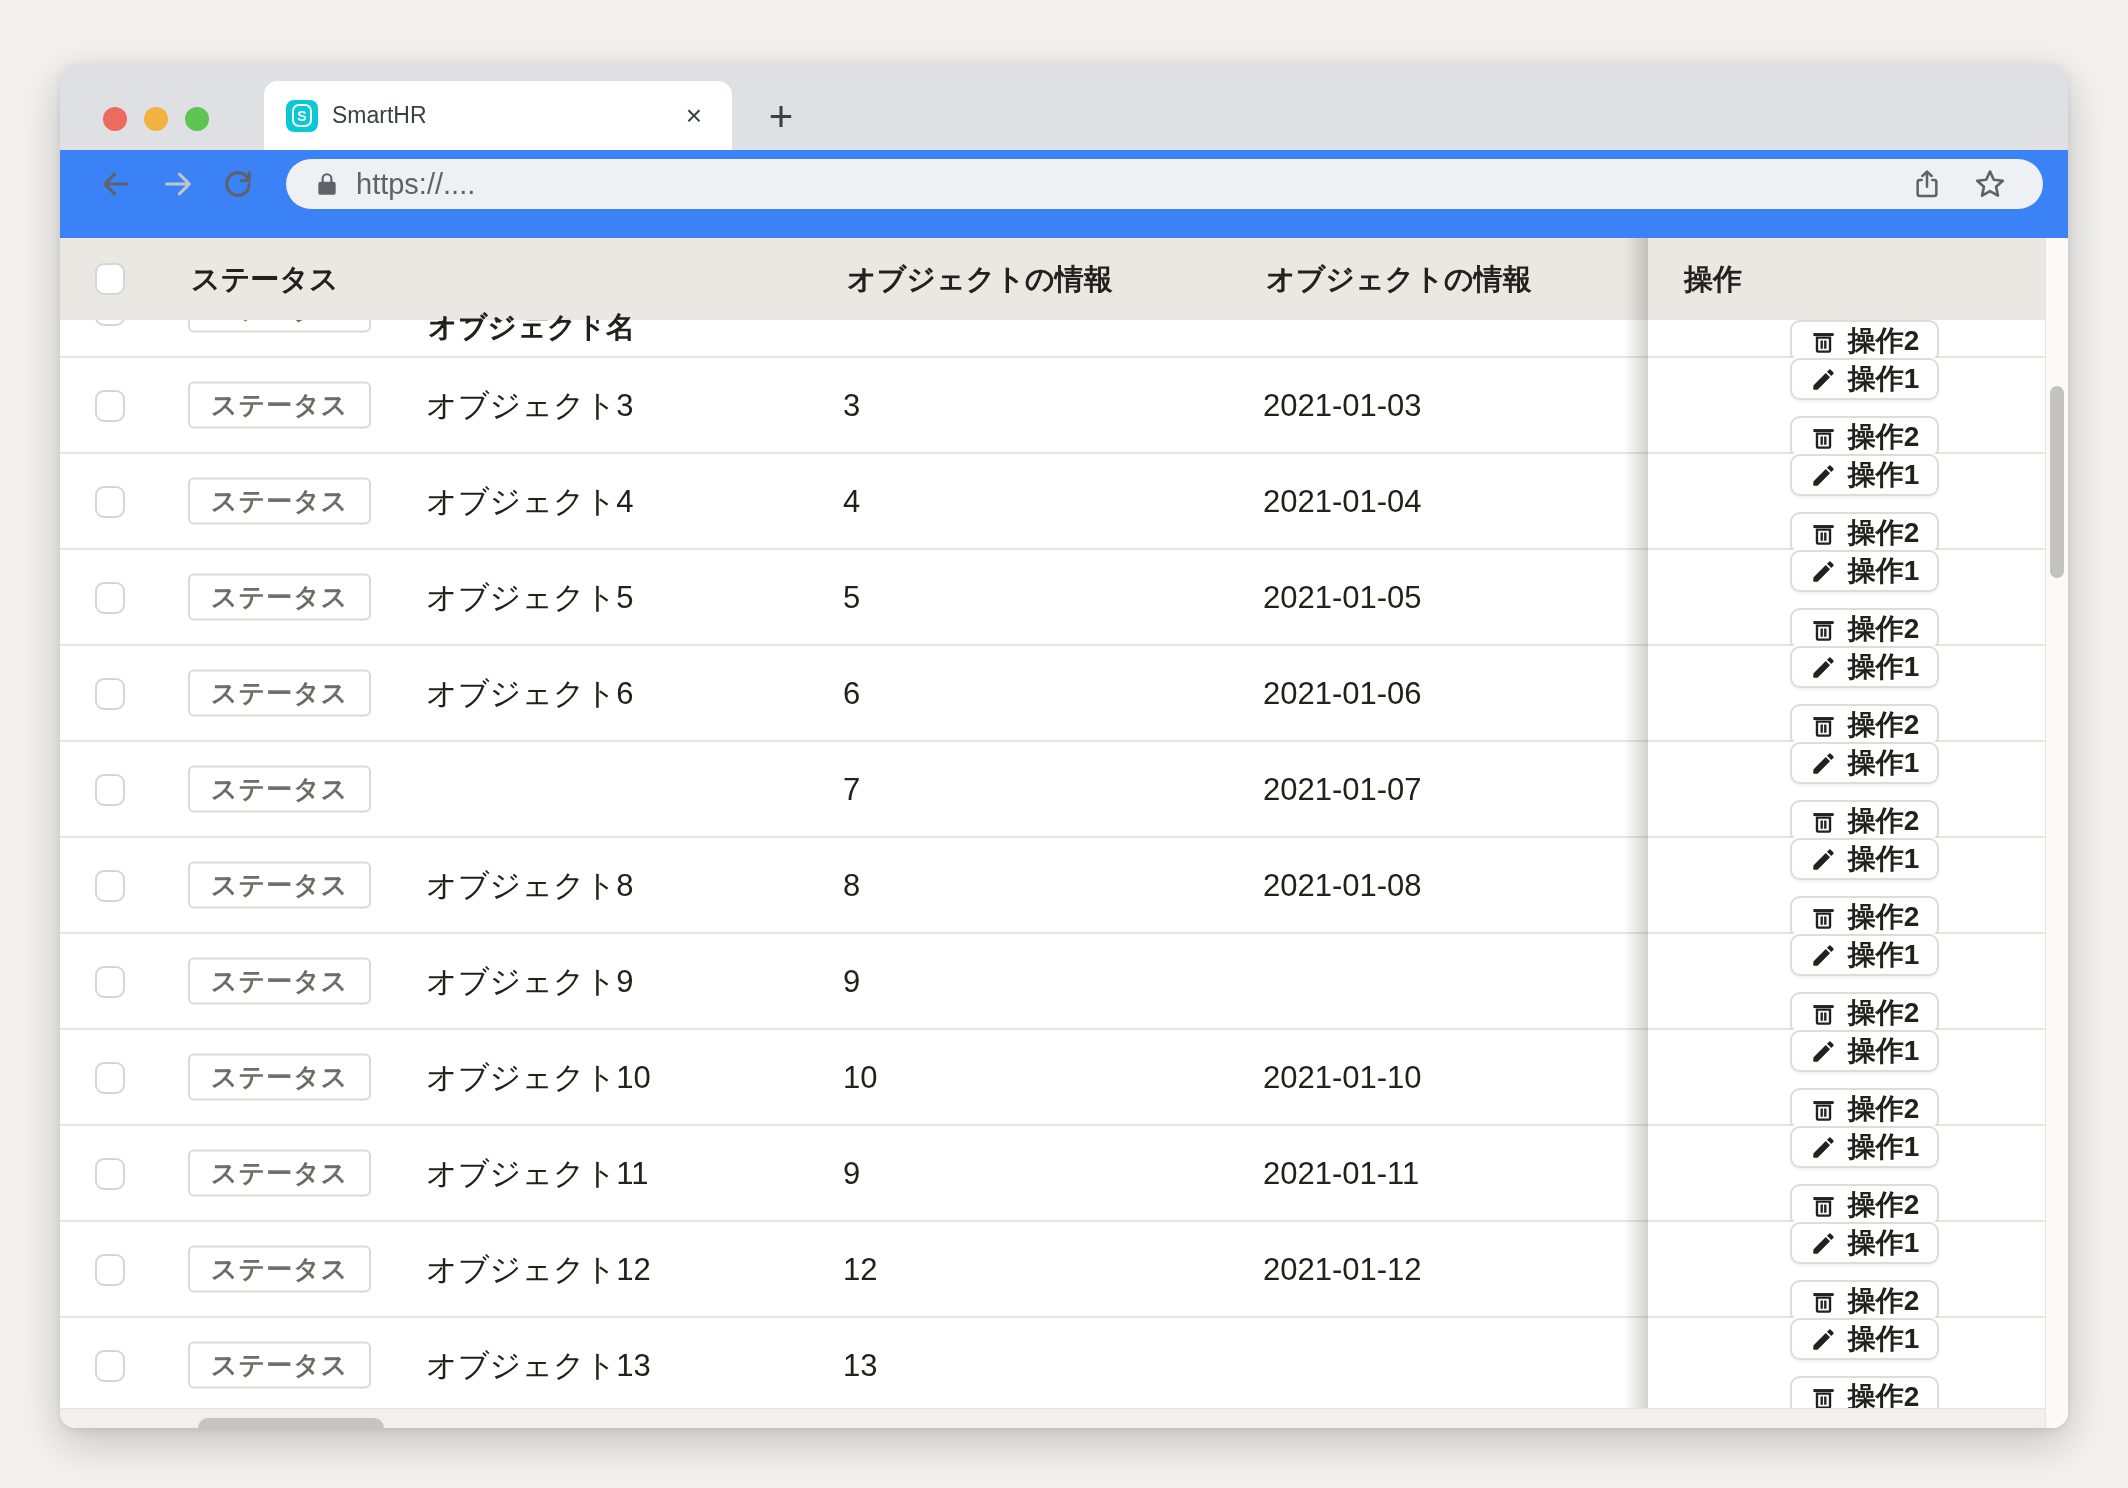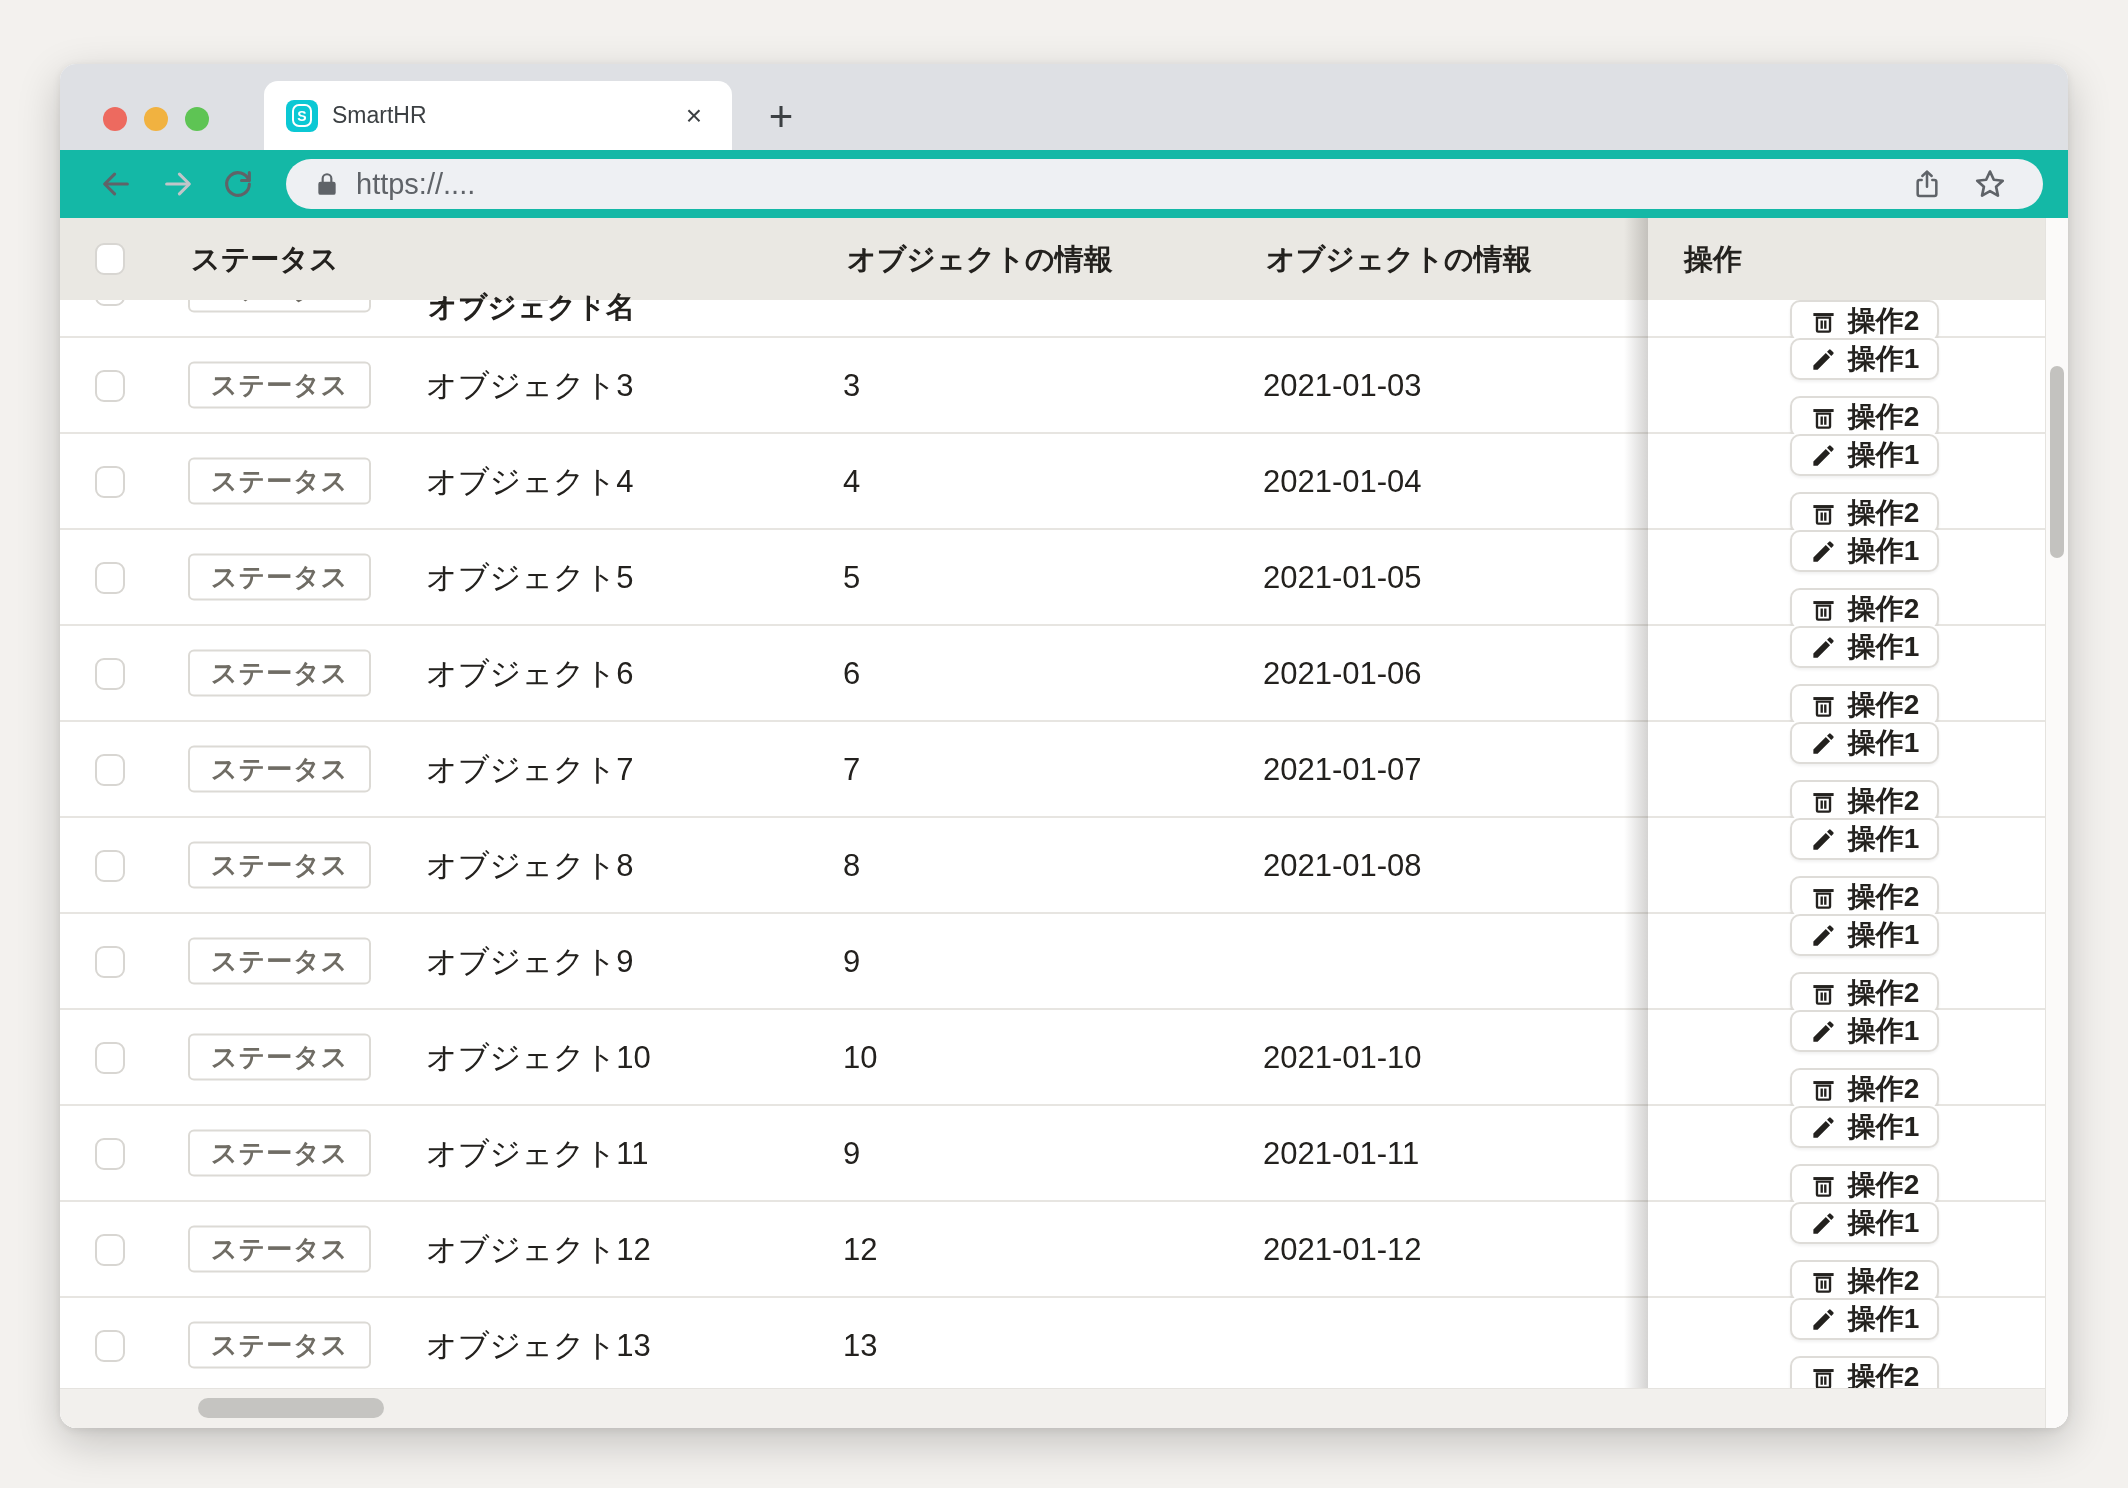--- a/index.html
+++ b/index.html
@@ -32,21 +32,21 @@
     display:flex; align-items:center; justify-content:center;
     color:#fff; font-weight:bold; font-size:14px; line-height:1;
   }
   .tab-title { margin-left:14px; font-size:23px; color:#3C4043; flex:1; }
   .tab-close { font-size:28px; color:#3C4043; padding:4px 8px; cursor:default; }
   .new-tab {
     position:absolute; left:696px; top:30px; width:50px; height:50px;
     font-size:42px; font-weight:300; color:#3C4043; text-align:center; line-height:46px;
   }
   
-  .url-bar { position:relative; height:68px; background:#14b8a6; display:flex; align-items:center; }
+  .url-bar { position:relative; height:88px; background:#3b82f6; display:flex; align-items:center; }
   .nav-icon { position:absolute; top:14px; width:40px; height:40px; display:flex; align-items:center; justify-content:center; }
   .nav-back { left:36px; } .nav-fwd { left:98px; } .nav-reload { left:158px; }
   .url-pill {
     position:absolute; left:226px; top:9px; width:1757px; height:50px;
     background:#EEF0F3; border-radius:25px; display:flex; align-items:center;
   }
   .lock-icon { margin-left:28px; display:flex; }
   .url-text { margin-left:16px; font-size:29px; color:#5F6368; flex:1; }
   .pill-right { display:flex; align-items:center; gap:30px; margin-right:36px; }
   
@@ -318,21 +318,20 @@
                 </svg>
         </span>
         <span class="a2-label">操作2</span>
       </button>
     </span>
   </div>
 
   <div class="row">
     <span class="c-check"><span class="checkbox"></span></span>
     <span class="status-badge">ステータス</span>
-    <span class="cell c-name">オブジェクト7</span>
     <span class="cell c-info1">7</span>
     <span class="cell c-info2">2021-01-07</span>
     <span class="sticky-cell">
       <button class="action-btn">
         <span>
           <svg width="27" height="27" viewBox="0 0 24 24" fill="#23211E">
                   <path d="M3 17.25V21h3.75L17.81 9.94l-3.75-3.75L3 17.25zM20.71 7.04a1 1 0 0 0 0-1.41l-2.34-2.34a1 1 0 0 0-1.41 0l-1.83 1.83 3.75 3.75 1.83-1.83z"></path>
                 </svg>
         </span>
         <span class="a1-label">操作1</span>

